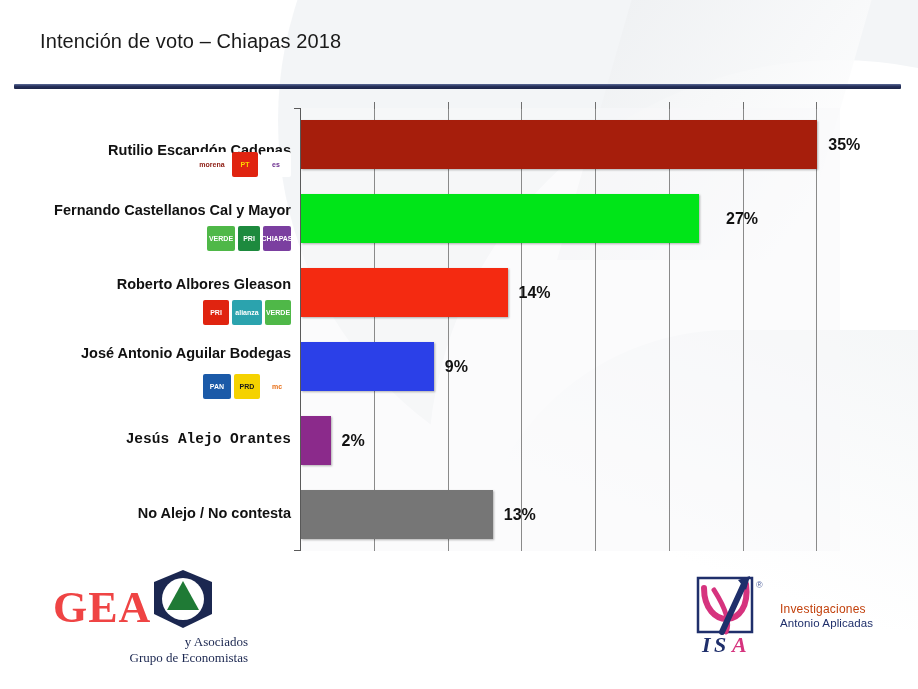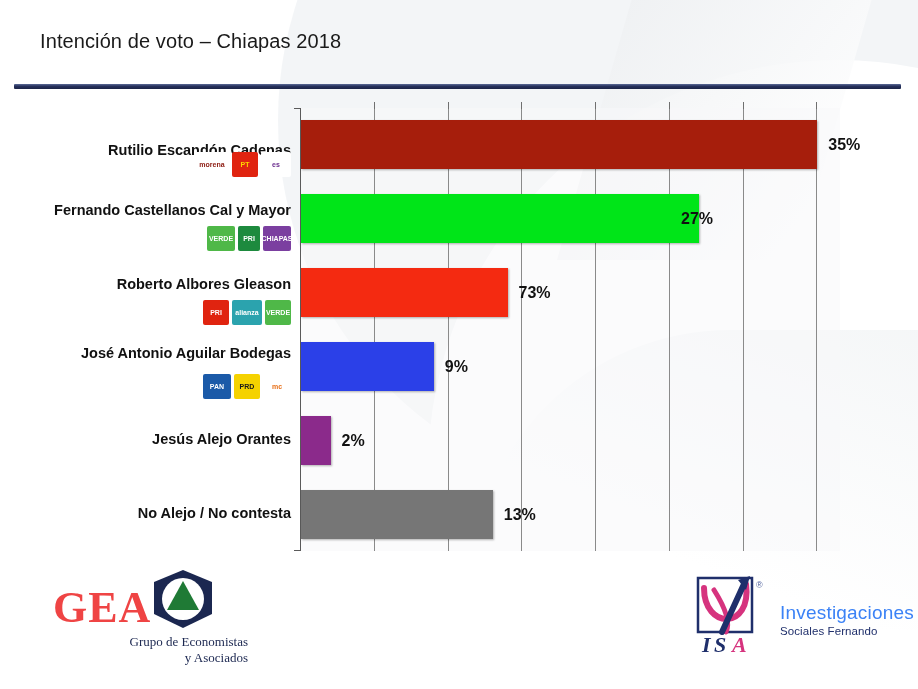--- a/index.html
+++ b/index.html
@@ -246,22 +246,22 @@
     top: 0;
     width: 86px;
     height: 86px;
   }
   #isa-text {
     position: absolute;
     left: 92px;
     top: 30px;
   }
   #isa-line1 {
-    font-size: 19px;
-    color: #3b82f6;
+    font-size: 12px;
+    color: #c2410c;
     letter-spacing: 0.2px;
   }
   #isa-line2 {
     font-size: 11.5px;
     color: #1f2f6b;
     letter-spacing: 0.1px;
     margin-top: 1px;
   }
 </style>
 </head>
@@ -306,90 +306,90 @@
           <div class="bar-value" style="top: 20.4167px; left: 828.25px;">35%</div>
           <div class="row-label" style="top: 31px; margin-top: 11px;">Rutilio Escandón Cadenas</div>
           <div class="party-logos" style="top: 52.4167px;">
             <div class="plogo" style="width: 34px; background: rgb(255, 255, 255); color: rgb(140, 26, 16);">morena</div>
             <div class="plogo" style="width: 26px; background: rgb(224, 36, 16); color: rgb(255, 212, 0);">PT</div>
             <div class="plogo" style="width: 30px; background: rgb(255, 255, 255); color: rgb(107, 45, 142);">es</div>
           </div>
         </div>
         <div class="row" style="top: 0px;">
           <div class="bar" style="top: 94.25px; width: 398.25px; background: rgb(0, 229, 24);"></div>
-          <div class="bar-value" style="top: 94.25px; left: 681px; text-align: center;">27%</div>
+          <div class="bar-value" style="top: 94.25px; left: 726px; text-align: center;">27%</div>
           <div class="row-label" style="top: 102.25px;">Fernando Castellanos Cal y Mayor</div>
           <div class="party-logos" style="top: 126.25px;">
             <div class="plogo" style="width: 28px; background: rgb(79, 184, 72); color: rgb(255, 255, 255);">VERDE</div>
             <div class="plogo" style="width: 22px; background: rgb(29, 138, 62); color: rgb(255, 255, 255);">PRI</div>
             <div class="plogo" style="width: 28px; background: rgb(123, 63, 160); color: rgb(255, 255, 255);">CHIAPAS</div>
           </div>
         </div>
         <div class="row" style="top: 0px;">
           <div class="bar" style="top: 168.083px; width: 206.5px; background: rgb(244, 42, 17);"></div>
-          <div class="bar-value" style="top: 168.083px; left: 518.5px;">73%</div>
+          <div class="bar-value" style="top: 168.083px; left: 518.5px;">14%</div>
           <div class="row-label" style="top: 176.083px;">Roberto Albores Gleason</div>
           <div class="party-logos" style="top: 200.083px;">
             <div class="plogo" style="width: 26px; background: rgb(224, 36, 16); color: rgb(255, 255, 255);">PRI</div>
             <div class="plogo" style="width: 30px; background: rgb(43, 163, 174); color: rgb(255, 255, 255);">alianza</div>
             <div class="plogo" style="width: 26px; background: rgb(79, 184, 72); color: rgb(255, 255, 255);">VERDE</div>
           </div>
         </div>
         <div class="row" style="top: 0px;">
           <div class="bar" style="top: 241.917px; width: 132.75px; background: rgb(43, 64, 232);"></div>
           <div class="bar-value" style="top: 241.917px; left: 444.75px;">9%</div>
           <div class="row-label" style="top: 245px;">José Antonio Aguilar Bodegas</div>
           <div class="party-logos" style="top: 273.917px;">
             <div class="plogo" style="width: 28px; background: rgb(27, 90, 168); color: rgb(255, 255, 255);">PAN</div>
             <div class="plogo" style="width: 26px; background: rgb(245, 210, 0); color: rgb(26, 26, 26);">PRD</div>
             <div class="plogo" style="width: 28px; background: rgb(255, 255, 255); color: rgb(232, 113, 26);">mc</div>
           </div>
         </div>
         <div class="row" style="top: 0px;">
           <div class="bar" style="top: 315.75px; width: 29.5px; background: rgb(139, 42, 139);"></div>
           <div class="bar-value" style="top: 315.75px; left: 341.5px;">2%</div>
-          <div class="row-label" style="top: 330.75px;">Jesús Alejo Orantes</div>
+          <div class="row-label" style="top: 330.75px; font-family: Liberation Mono, monospace;">Jesús Alejo Orantes</div>
         </div>
         <div class="row" style="top: 0px;">
           <div class="bar" style="top: 389.583px; width: 191.75px; background: rgb(118, 118, 118);"></div>
           <div class="bar-value" style="top: 389.583px; left: 503.75px;">13%</div>
           <div class="row-label" style="top: 404.583px;">No Alejo / No contesta</div>
         </div>
       </div>
   </div>
 
 
   <div id="gea-logo">
     <div id="gea-word">GEA</div>
     <div id="gea-mark">
       <svg viewBox="0 0 62 62" width="62" height="62" aria-hidden="true">
         <path d="M31 2 L60 14 L60 46 L31 60 L2 46 L2 14 Z" fill="#1B2750"></path>
         <circle cx="31" cy="31" r="21" fill="#ffffff"></circle>
         <path d="M31 13 L47 42 L15 42 Z" fill="#1F7A35"></path>
       </svg>
     </div>
     <div id="gea-sub">
+      <div>y Asociados</div>
       <div>Grupo de Economistas</div>
-      <div>y Asociados</div>
     </div>
   </div>
 
   <div id="isa-logo">
     <div id="isa-mark">
       <svg viewBox="0 0 86 86" width="86" height="86" aria-hidden="true">
         <rect x="10" y="6" width="54" height="54" fill="none" stroke="#1F2F6B" stroke-width="2.5"></rect>
         <path d="M16 16 C 16 58, 64 58, 58 12" fill="none" stroke="#D6337E" stroke-width="6" stroke-linecap="round"></path>
         <path d="M26 18 C 40 40, 42 52, 38 60" fill="none" stroke="#D6337E" stroke-width="5" stroke-linecap="round"></path>
         <path d="M34 60 L56 12" stroke="#1F2F6B" stroke-width="6" stroke-linecap="round"></path>
         <path d="M50 8 L62 4 L58 18 Z" fill="#1F2F6B"></path>
         <text x="14" y="80" font-family="Liberation Serif, serif" font-size="22" font-style="italic" font-weight="bold" fill="#1F2F6B">I</text>
         <text x="26" y="80" font-family="Liberation Serif, serif" font-size="22" font-style="italic" font-weight="bold" fill="#1F2F6B">S</text>
         <text x="44" y="80" font-family="Liberation Serif, serif" font-size="22" font-style="italic" font-weight="bold" fill="#D6337E">A</text>
         <text x="68" y="16" font-family="Liberation Sans, sans-serif" font-size="9" fill="#5566a0">®</text>
       </svg>
     </div>
     <div id="isa-text">
       <div id="isa-line1">Investigaciones</div>
-      <div id="isa-line2">Sociales Fernando</div>
+      <div id="isa-line2">Antonio Aplicadas</div>
     </div>
   </div>
 
 </div>
 
 </body></html>

